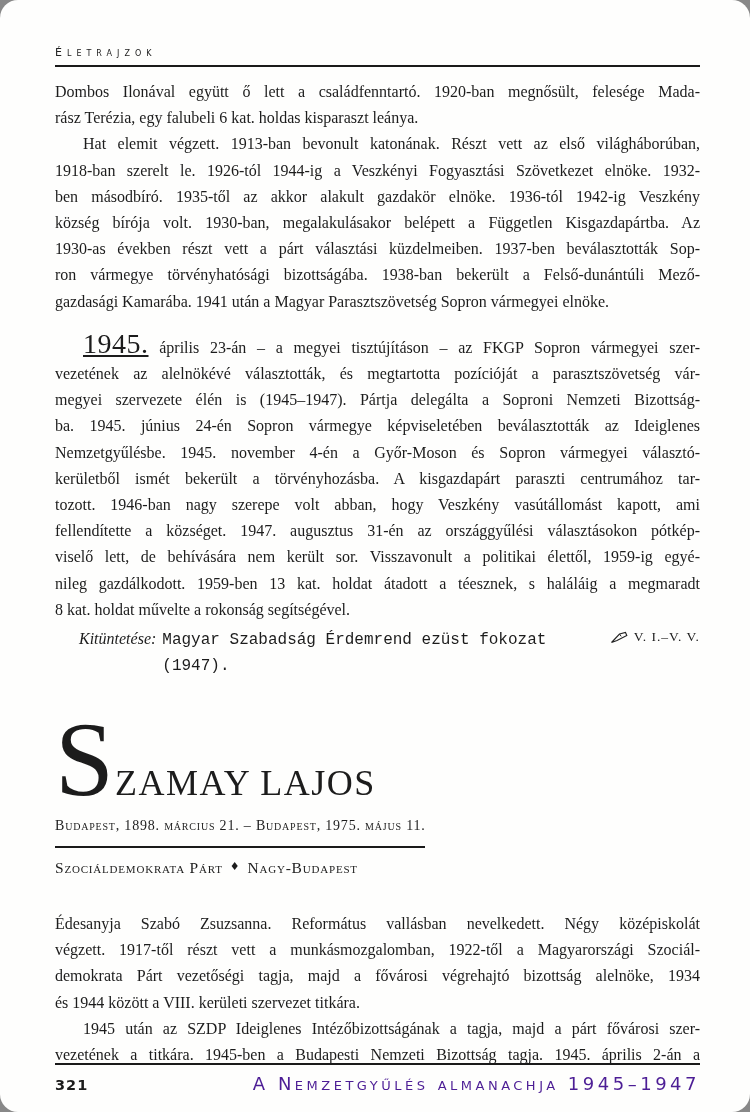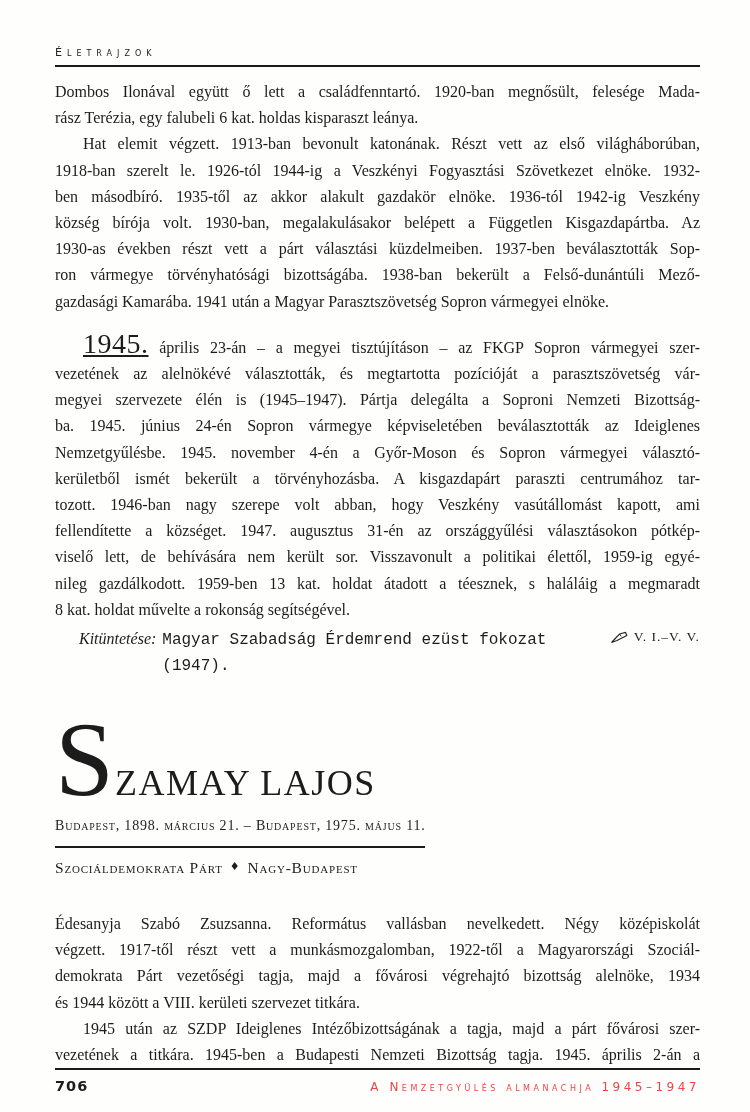--- a/index.html
+++ b/index.html
@@ -5,20 +5,21 @@
   html,body{margin:0;padding:0;background:#888;}
   .page{
     position:relative;
     width:750px;height:1112px;
     background:#fefefd;
     color:#1c1c1c;
     font-family:"Liberation Serif", serif;
     overflow:hidden;
     box-sizing:border-box;
     padding:46px 50px 0 55px;
+    border-radius:18px;
   }
   
   .running-header{
     font-family:"DejaVu Sans", sans-serif;
     font-size:11px;
     letter-spacing:5px;
     font-variant:small-caps;
     color:#222;
   }
   .header-rule{
@@ -119,24 +120,24 @@
     margin-top:8px;
   }
   .page-number{
     font-family:"DejaVu Sans", sans-serif;
     font-weight:bold;
     font-size:14.5px;
     letter-spacing:1px;
   }
   .footer-title{
     font-family:"DejaVu Sans", sans-serif;
-    font-size:12px;
+    font-size:18px;
     font-variant:small-caps;
     letter-spacing:3.5px;
-    color:#ef4444;
+    color:#4c1d95;
   }
 </style>
 </head>
 <body>
 
 <div class="page">
 
   <div class="running-header">Életrajzok</div>
   <hr class="header-rule">
 
@@ -208,18 +209,18 @@
     <div class="para">
       <div class="line indent">1945 után az SZDP Ideiglenes Intézőbizottságának a tagja, majd a párt fővárosi szer-</div>
       <div class="line">vezetének a titkára. 1945-ben a Budapesti Nemzeti Bizottság tagja. 1945. április 2-án a</div>
     </div>
 
   </div>
 
   <div class="footer">
     <hr class="footer-rule">
     <div class="footer-row">
-      <span class="page-number">706</span>
+      <span class="page-number">321</span>
       <span class="footer-title">A Nemzetgyűlés almanachja 1945–1947</span>
     </div>
   </div>
 
 </div>
 
 </body></html>

